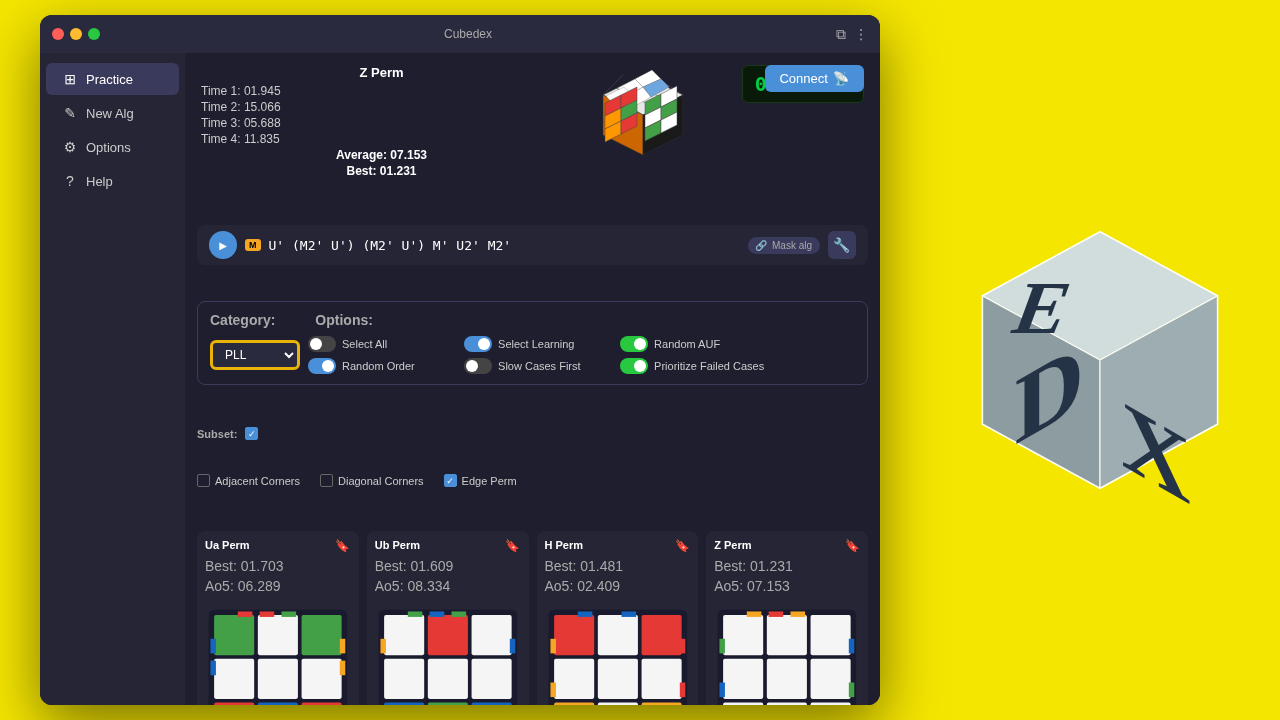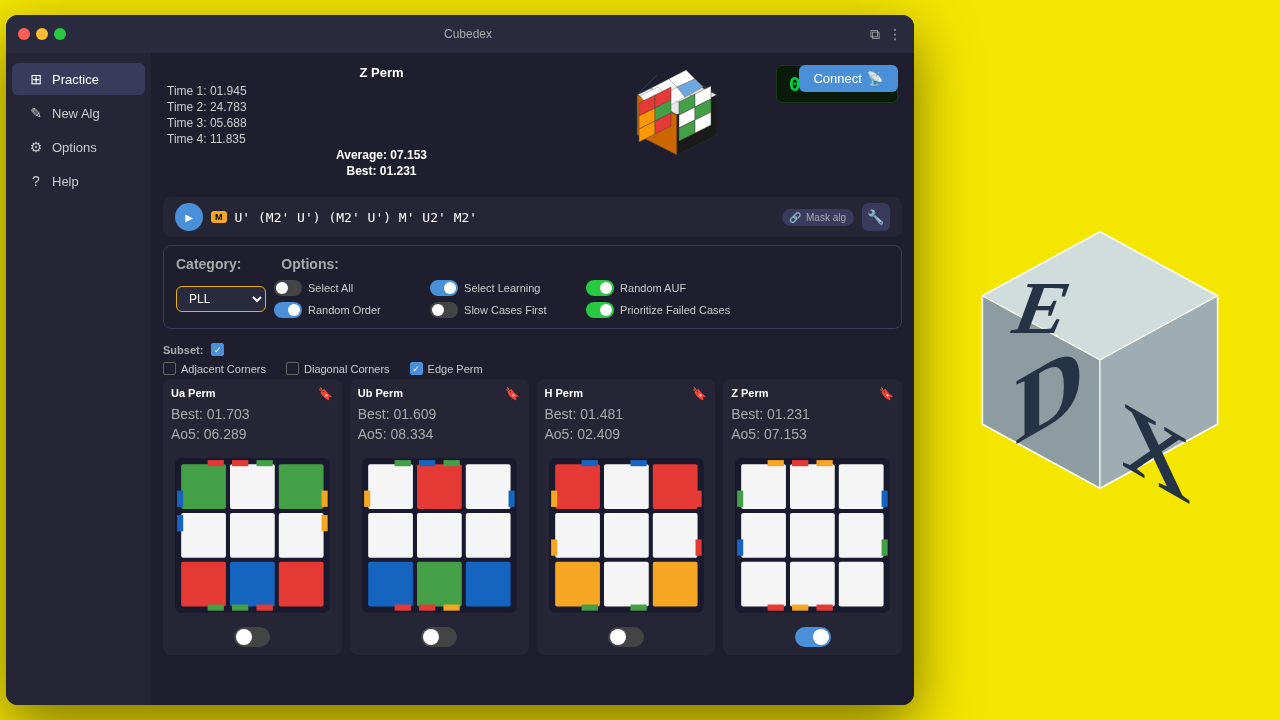--- a/index.html
+++ b/index.html
@@ -7,21 +7,21 @@
       background: #f5e600;
       font-family: -apple-system, BlinkMacSystemFont, 'Segoe UI', sans-serif;
       display: flex;
       justify-content: center;
       align-items: center;
       width: 1280px;
       height: 720px;
       overflow: hidden;
     }
     .app-window {
-      width: 908px;
+      width: 840px;
       height: 690px;
       background: #1e1e2e;
       border-radius: 12px;
       overflow: hidden;
       display: flex;
       flex-direction: column;
       position: relative;
       left: -180px;
       box-shadow: 0 20px 60px rgba(0,0,0,0.5);
     }
@@ -97,20 +97,21 @@
       justify-content: center;
       font-size: 14px;
     }
     
     .content-area {
       flex: 1;
       display: flex;
       flex-direction: column;
       overflow: hidden;
       background: #1e1e2e;
+      gap: 28px;
     }
     
     .top-section {
       display: flex;
       padding: 12px 16px;
       gap: 16px;
       flex-shrink: 0;
     }
     .stats-panel {
       flex: 1;
@@ -248,21 +249,21 @@
       font-size: 14px;
       font-weight: 600;
     }
     .options-row {
       display: flex;
       gap: 8px;
       align-items: center;
     }
     .category-select {
       background: #2a2a3e;
-      border: 1px solid #eab308;
+      border: 3px solid #eab308;
       border-radius: 6px;
       color: #fff;
       font-size: 12px;
       padding: 4px 8px;
       min-width: 90px;
       cursor: pointer;
     }
     .options-grid {
       display: grid;
       grid-template-columns: repeat(3, 1fr);
@@ -330,21 +331,21 @@
       justify-content: center;
     }
     .checkbox.checked {
       background: #4a90d9;
       border-color: #4a90d9;
     }
     .checkbox-checked-mark { color: #fff; font-size: 9px; }
     .subset-checkboxes {
       display: flex;
       gap: 20px;
-      margin: 0 12px 4px;
+      margin: 0 12px 16px;
       flex-shrink: 0;
     }
     
     .cards-area {
       flex: 1;
       overflow-y: auto;
       padding: 0 12px 0;
     }
     .cards-grid {
       display: grid;
@@ -452,21 +453,21 @@
       <div class="top-section">
 
         <div class="stats-panel">
           <div class="stats-title">Z Perm</div>
           <div class="stats-row">
             <span>Time 1: </span>
             <span>01.945</span>
           </div>
           <div class="stats-row">
             <span>Time 2: </span>
-            <span>24.783</span>
+            <span>15.066</span>
           </div>
           <div class="stats-row">
             <span>Time 3: </span>
             <span>05.688</span>
           </div>
           <div class="stats-row">
             <span>Time 4: </span>
             <span>11.835</span>
           </div>
           <div class="stats-row bold">

